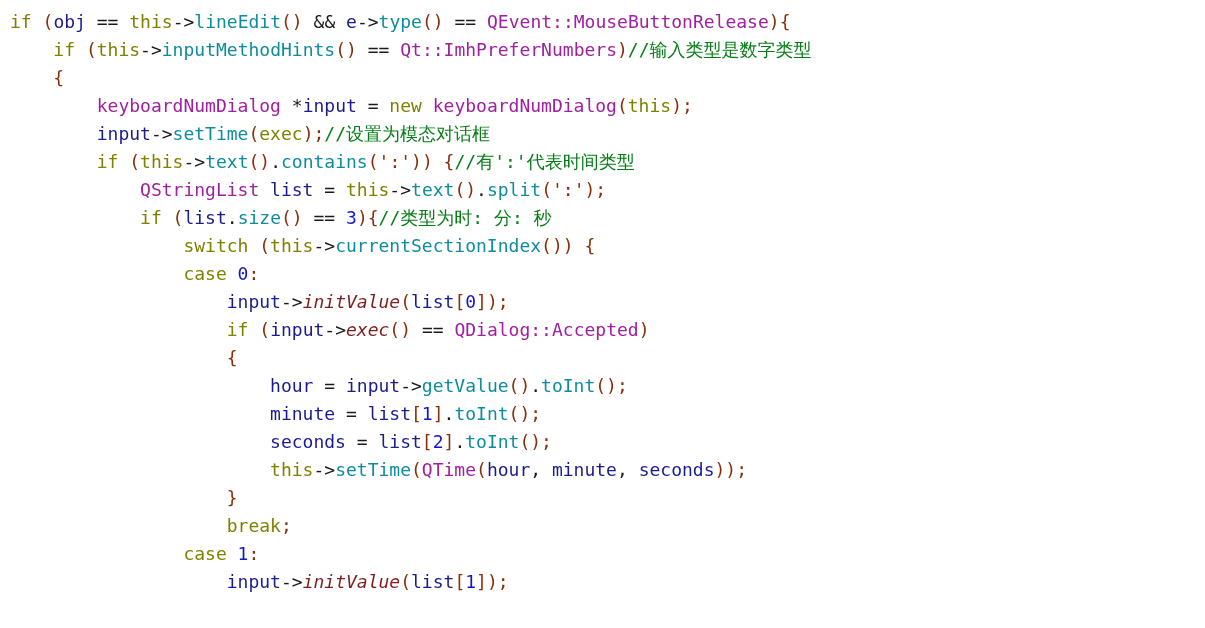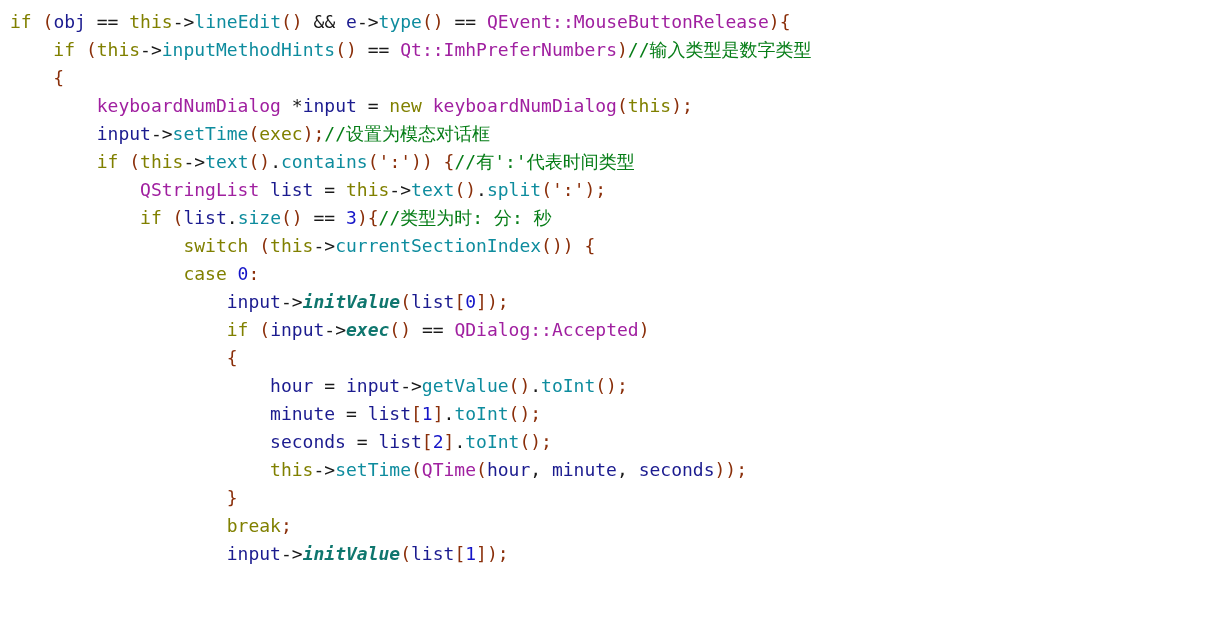--- a/index.html
+++ b/index.html
@@ -32,21 +32,21 @@
     white-space: pre;
     letter-spacing: 0px;
   }
 
   
   .t-plain   { color: #1a1a1a; }
   .t-kw      { color: #808000; }               
   .t-var     { color: #1b1b8f; }               
   .t-type    { color: #a020a0; }               
   .t-func    { color: #0e8c9e; }               
-  .t-func-i  { color: #0f766e; font-style: italic; font-weight: bold; } 
+  .t-func-i  { color: #7f1d1d; font-style: italic; } 
   .t-punc    { color: #8a2f0a; }               
   .t-op      { color: #1a1a1a; }               
   .t-num     { color: #1414c8; }               
   .t-str     { color: #8a2f0a; }               
   .t-comment { color: #067d17; }
 
   #watermark {
     position: absolute;
     right: 14px;
     bottom: 6px;
@@ -94,16 +94,17 @@
   <div class="code-line"><span class="t-plain">                        </span><span class="t-var">minute</span><span class="t-plain"> </span><span class="t-op">=</span><span class="t-plain"> </span><span class="t-var">list</span><span class="t-punc">[</span><span class="t-num">1</span><span class="t-punc">]</span><span class="t-plain">.</span><span class="t-func">toInt</span><span class="t-punc">();</span></div>
 
   <div class="code-line"><span class="t-plain">                        </span><span class="t-var">seconds</span><span class="t-plain"> </span><span class="t-op">=</span><span class="t-plain"> </span><span class="t-var">list</span><span class="t-punc">[</span><span class="t-num">2</span><span class="t-punc">]</span><span class="t-plain">.</span><span class="t-func">toInt</span><span class="t-punc">();</span></div>
 
   <div class="code-line"><span class="t-plain">                        </span><span class="t-kw">this</span><span class="t-op">-&gt;</span><span class="t-func">setTime</span><span class="t-punc">(</span><span class="t-type">QTime</span><span class="t-punc">(</span><span class="t-var">hour</span><span class="t-plain">, </span><span class="t-var">minute</span><span class="t-plain">, </span><span class="t-var">seconds</span><span class="t-punc">));</span></div>
 
   <div class="code-line"><span class="t-plain">                    </span><span class="t-punc">}</span></div>
 
   <div class="code-line"><span class="t-plain">                    </span><span class="t-kw">break</span><span class="t-punc">;</span></div>
 
+  <div class="code-line"><span class="t-plain">                </span><span class="t-kw">case</span><span class="t-plain"> </span><span class="t-num">1</span><span class="t-punc">:</span></div>
 
   <div class="code-line"><span class="t-plain">                    </span><span class="t-var">input</span><span class="t-op">-&gt;</span><span class="t-func-i">initValue</span><span class="t-punc">(</span><span class="t-var">list</span><span class="t-punc">[</span><span class="t-num">1</span><span class="t-punc">]);</span></div>
 
 </div>
 
 </body></html>

